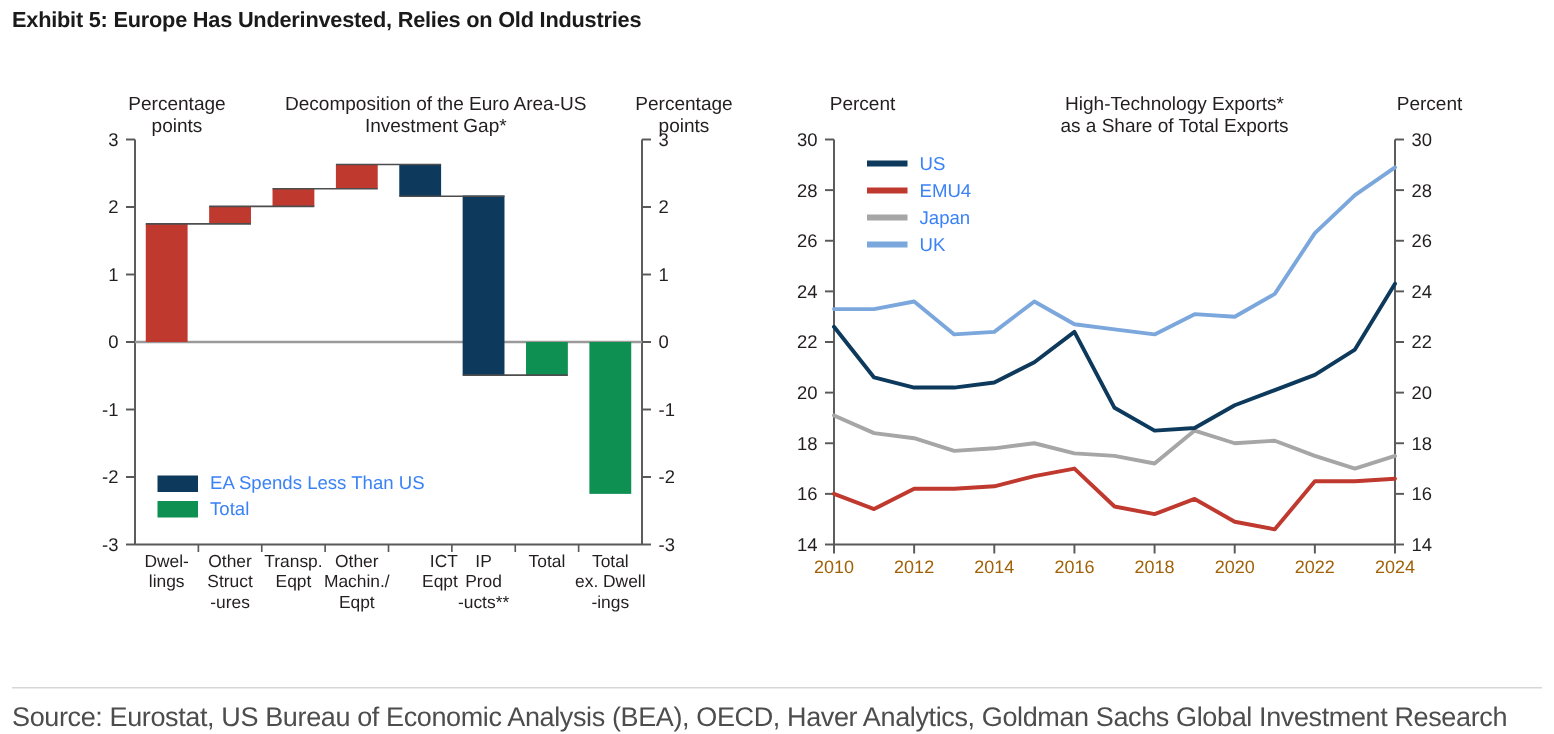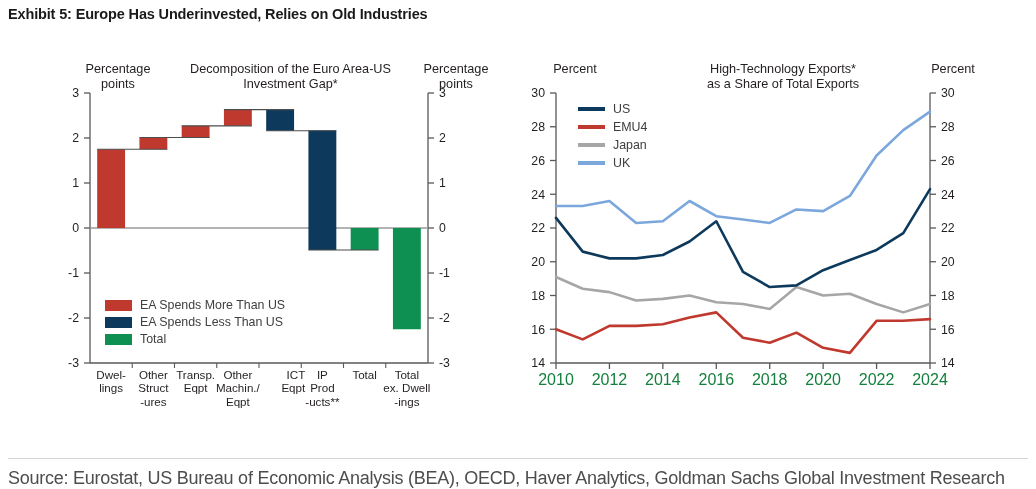--- a/index.html
+++ b/index.html
@@ -45,32 +45,32 @@
   .xcat {
     position: absolute;
     font-size: 11.6px;
     color: #231f20;
     text-align: center;
     line-height: 13.4px;
     white-space: pre-line;
   }
   .xyear {
     position: absolute;
-    font-size: 16px;
-    color: #15803d;
+    font-size: 12px;
+    color: #a16207;
     text-align: center;
   }
 
   
   .legend-row {
     position: absolute;
     display: flex;
     align-items: center;
     font-size: 12.4px;
-    color: #404040;
+    color: #3b82f6;
   }
   .sw-box { width: 27px; height: 11px; margin-right: 8px; display: inline-block; }
   .sw-line { width: 27px; height: 3.4px; margin-right: 8px; display: inline-block; }
 
   
   #footer-rule {
     position: absolute;
     left: 8px; top: 458px; width: 1020px; height: 1px;
     background: #d6d6d6;
   }
@@ -173,24 +173,20 @@
 Eqpt</div>
     <div class="xcat" style="left: 255px; top: 368px; width: 50.25px; text-align: right;">ICT
 Eqpt</div>
     <div class="xcat" style="left: 297.25px; top: 368px; width: 50.25px;">IP
 Prod
 -ucts**</div>
     <div class="xcat" style="left: 339.5px; top: 368px; width: 50.25px;">Total</div>
     <div class="xcat" style="left: 381.75px; top: 368px; width: 50.25px;">Total
 ex. Dwell
 -ings</div>
-    <div class="legend-row" style="left: 105px; top: 298px;">
-      <span class="sw-box" style="background: rgb(192, 57, 47);"></span>
-      <span>EA Spends More Than US</span>
-    </div>
     <div class="legend-row" style="left: 105px; top: 315px;">
       <span class="sw-box" style="background: rgb(13, 58, 92);"></span>
       <span>EA Spends Less Than US</span>
     </div>
     <div class="legend-row" style="left: 105px; top: 332px;">
       <span class="sw-box" style="background: rgb(14, 144, 83);"></span>
       <span>Total</span>
     </div>
   </div>
 

